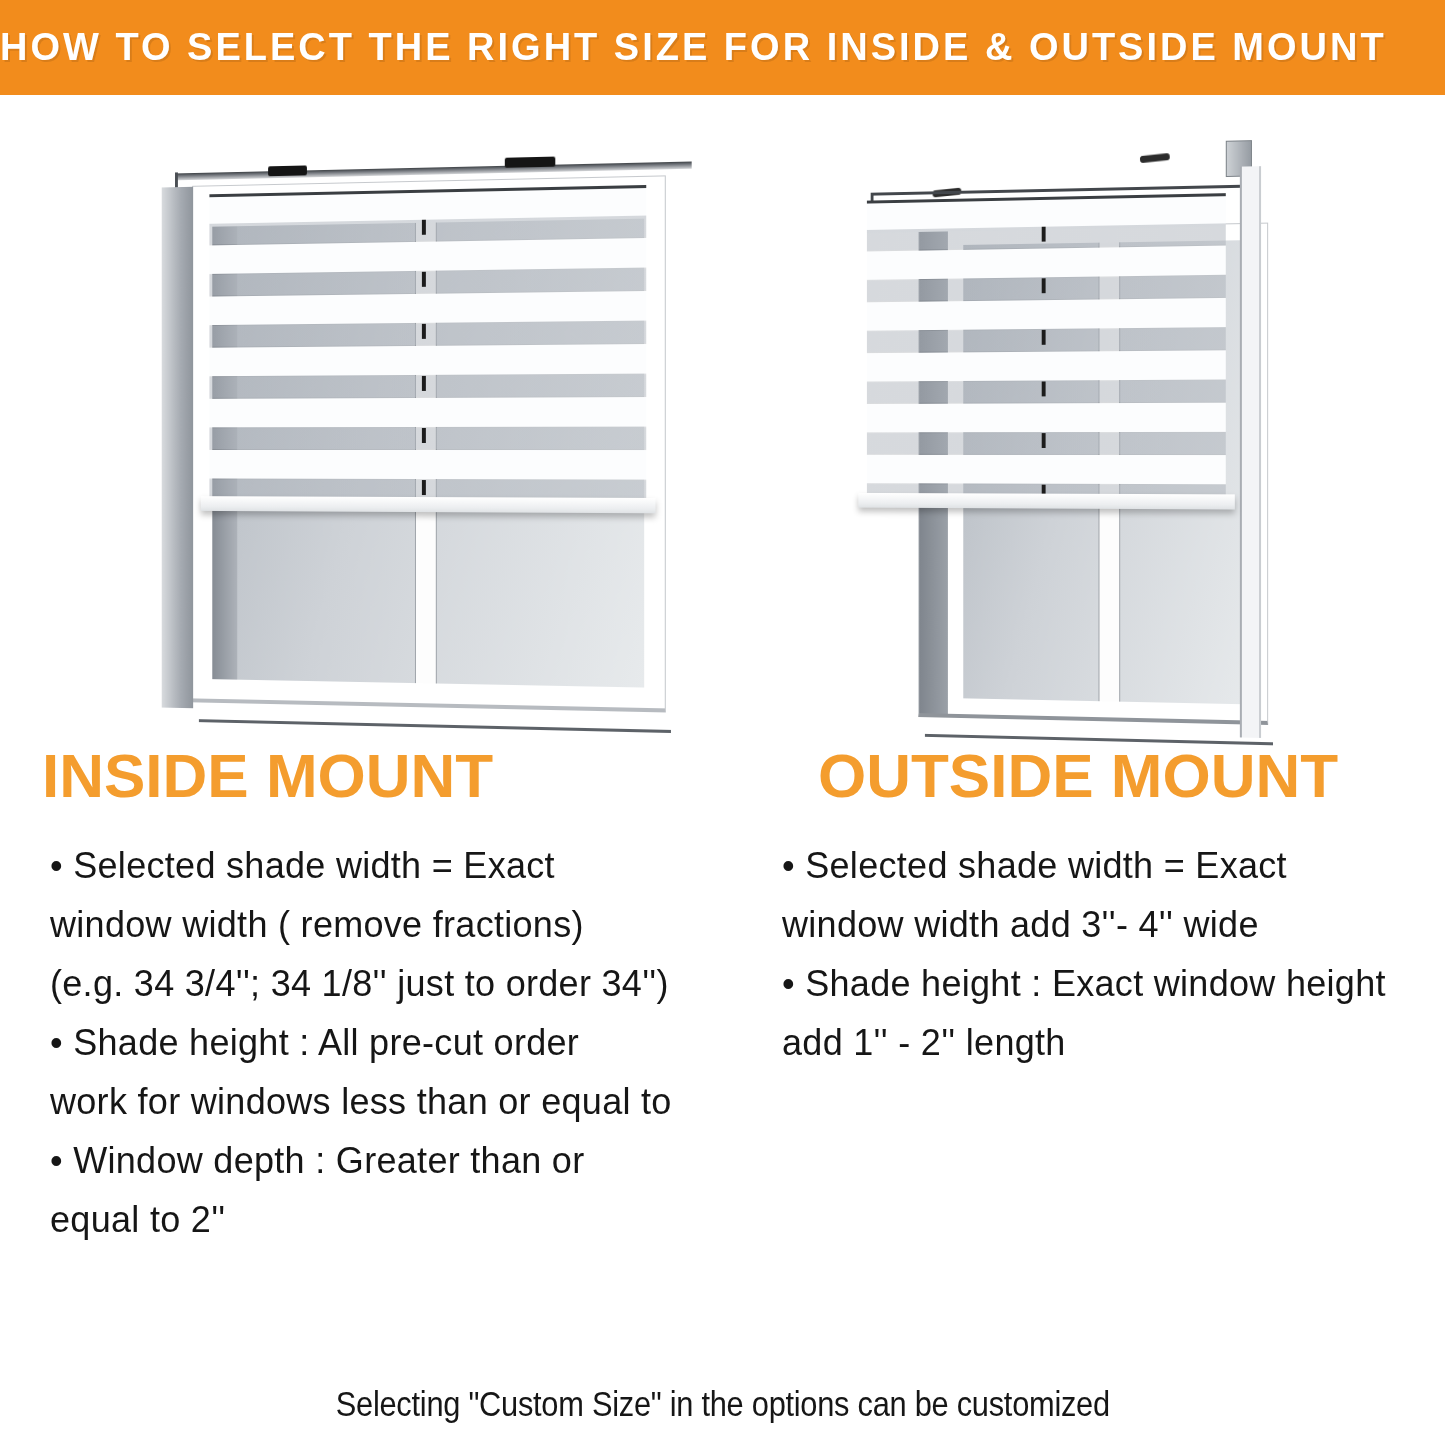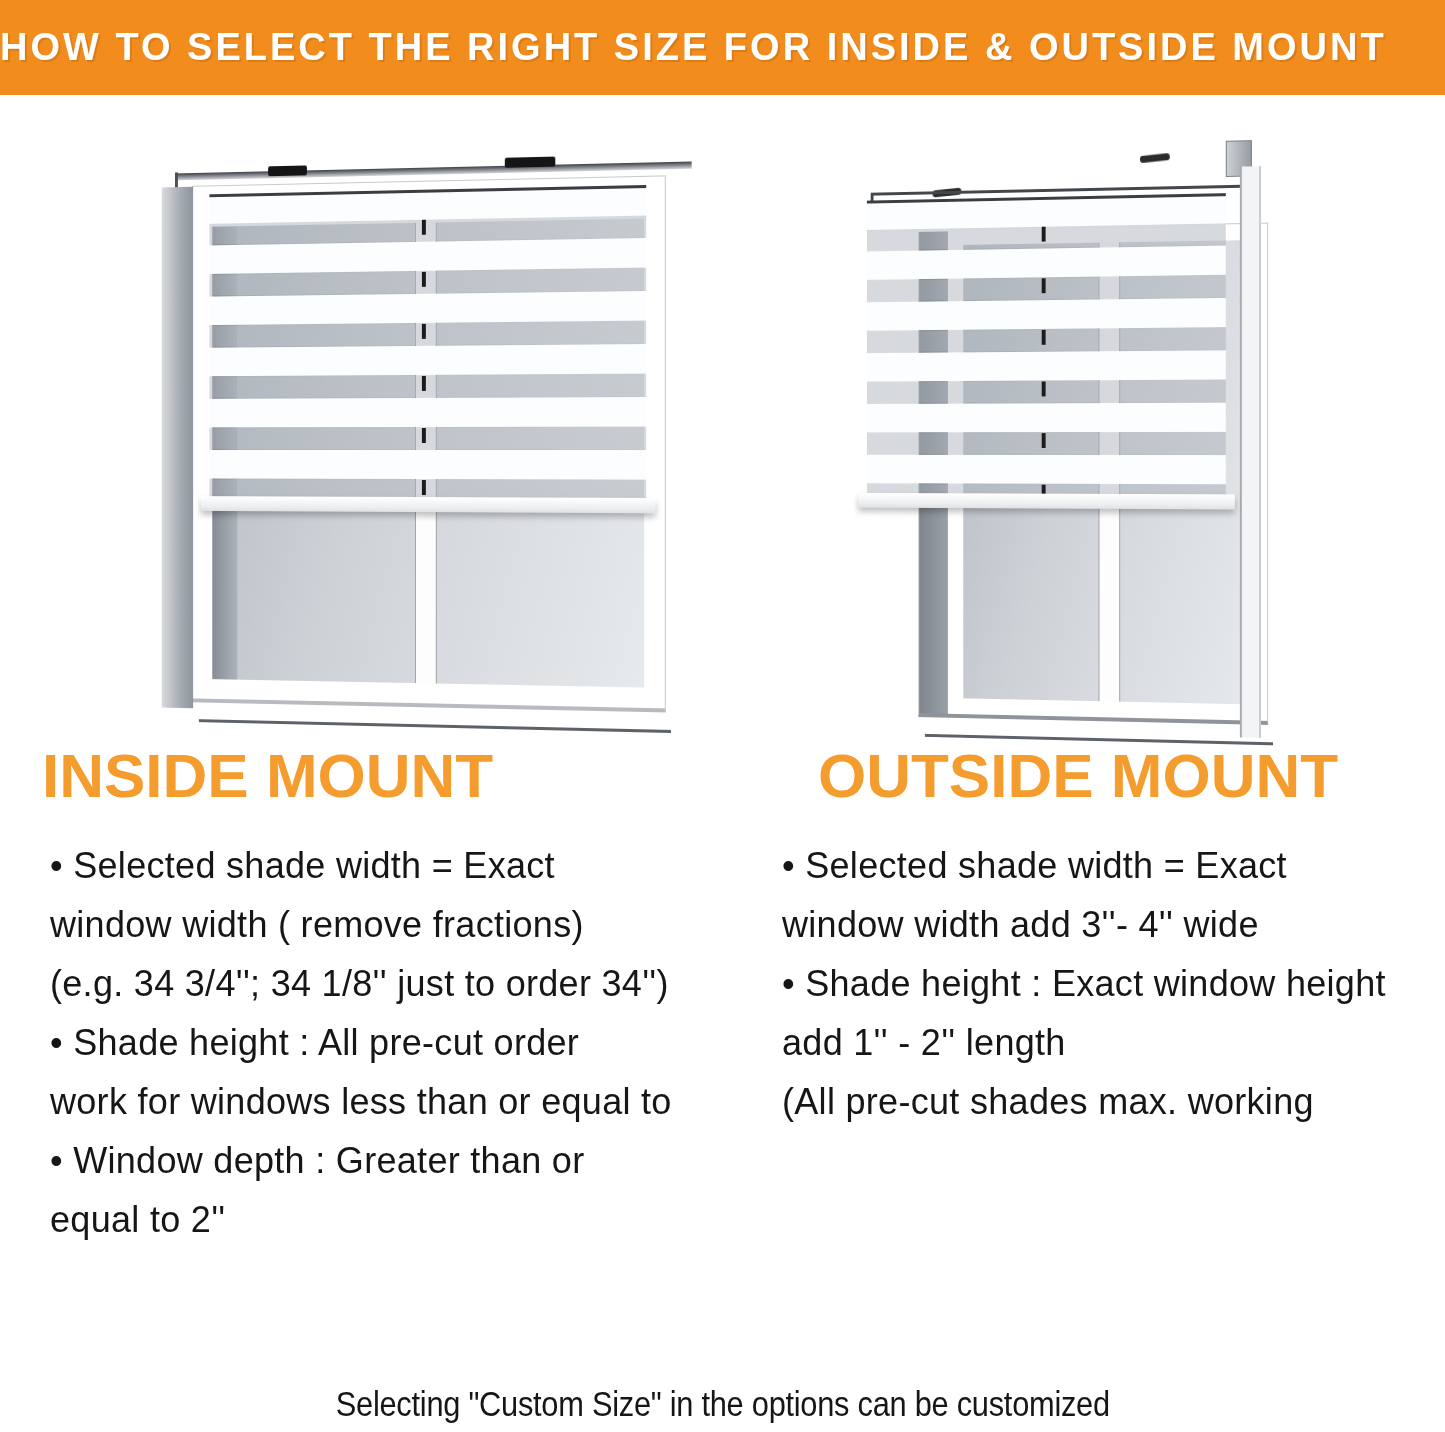--- a/index.html
+++ b/index.html
@@ -176,20 +176,19 @@
     <div class="line">work for windows less than or equal to</div>
     <div class="line">• Window depth : Greater than or</div>
     <div class="line">equal to 2''</div>
   </div>
 
   <div class="col col-right">
     <div class="line">• Selected shade width = Exact</div>
     <div class="line">window width add 3''- 4'' wide</div>
     <div class="line">• Shade height : Exact window height</div>
     <div class="line">add 1'' - 2'' length</div>
-    <div class="line">(All pre-cut shades max. working</div>
   </div>
 
   <div class="footer">
     <span>Selecting "Custom Size" in the options can be customized</span>
   </div>
 
 </div>
 
 </body></html>

